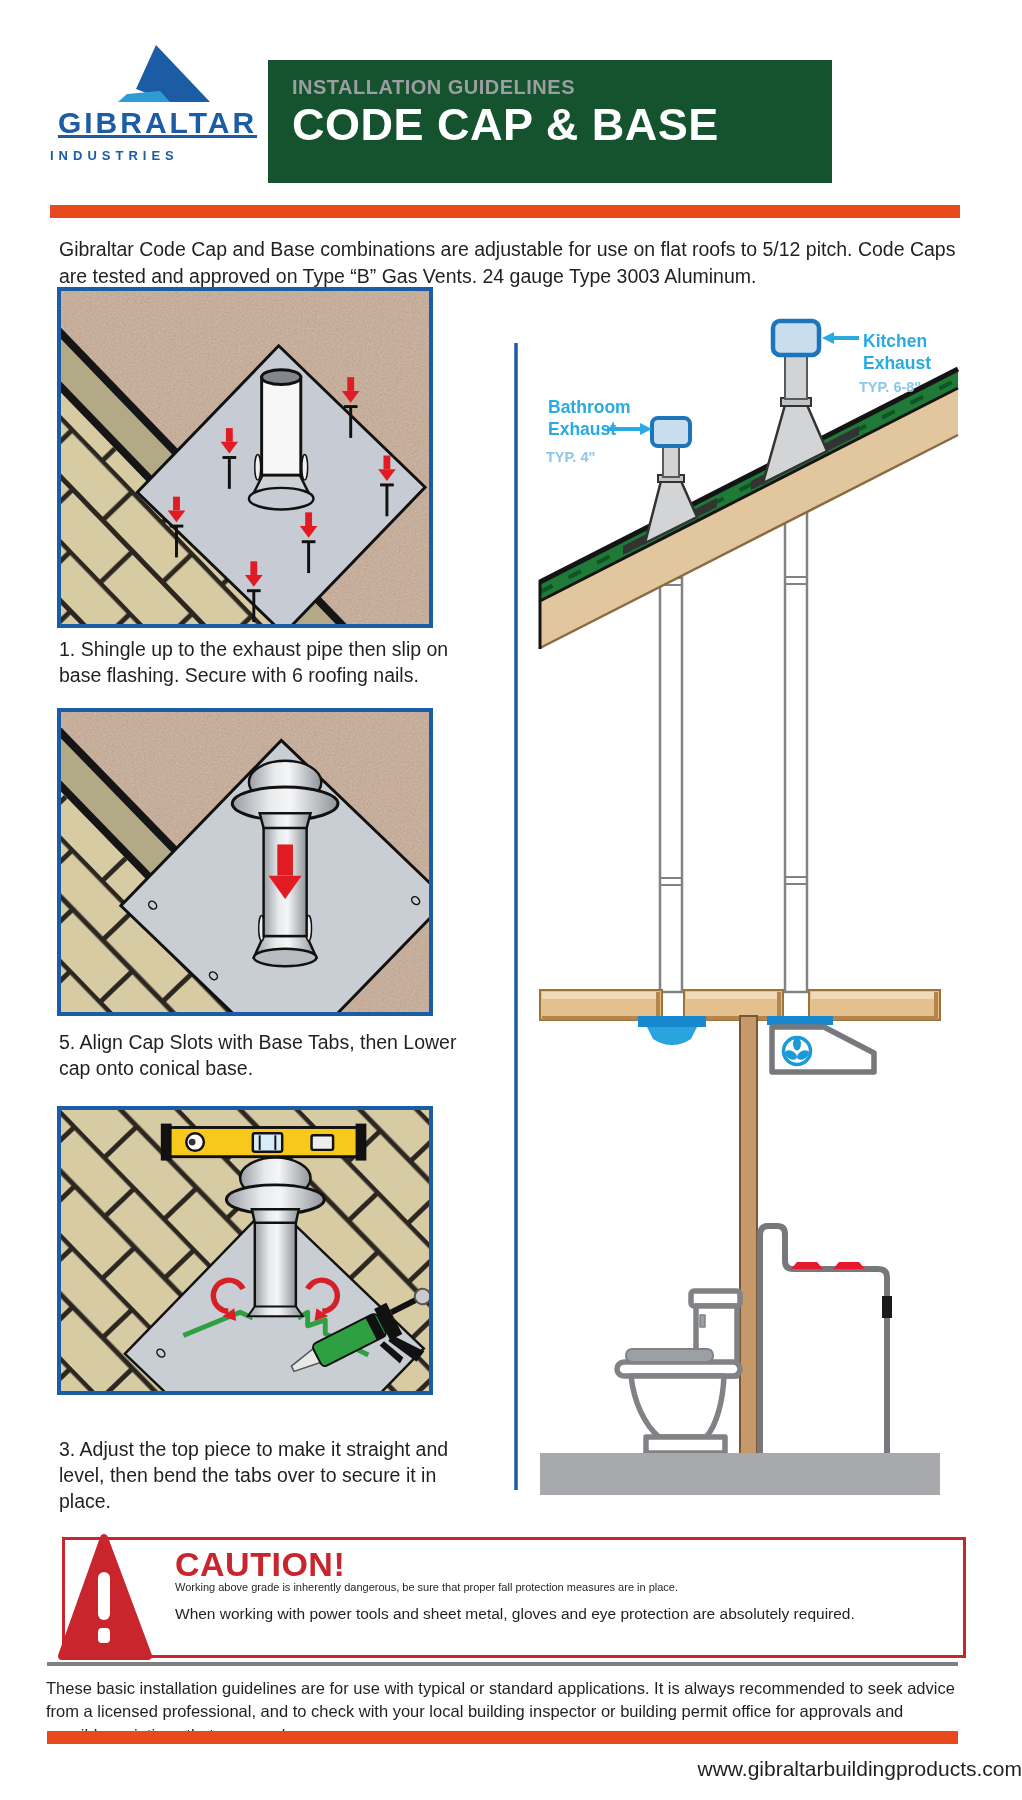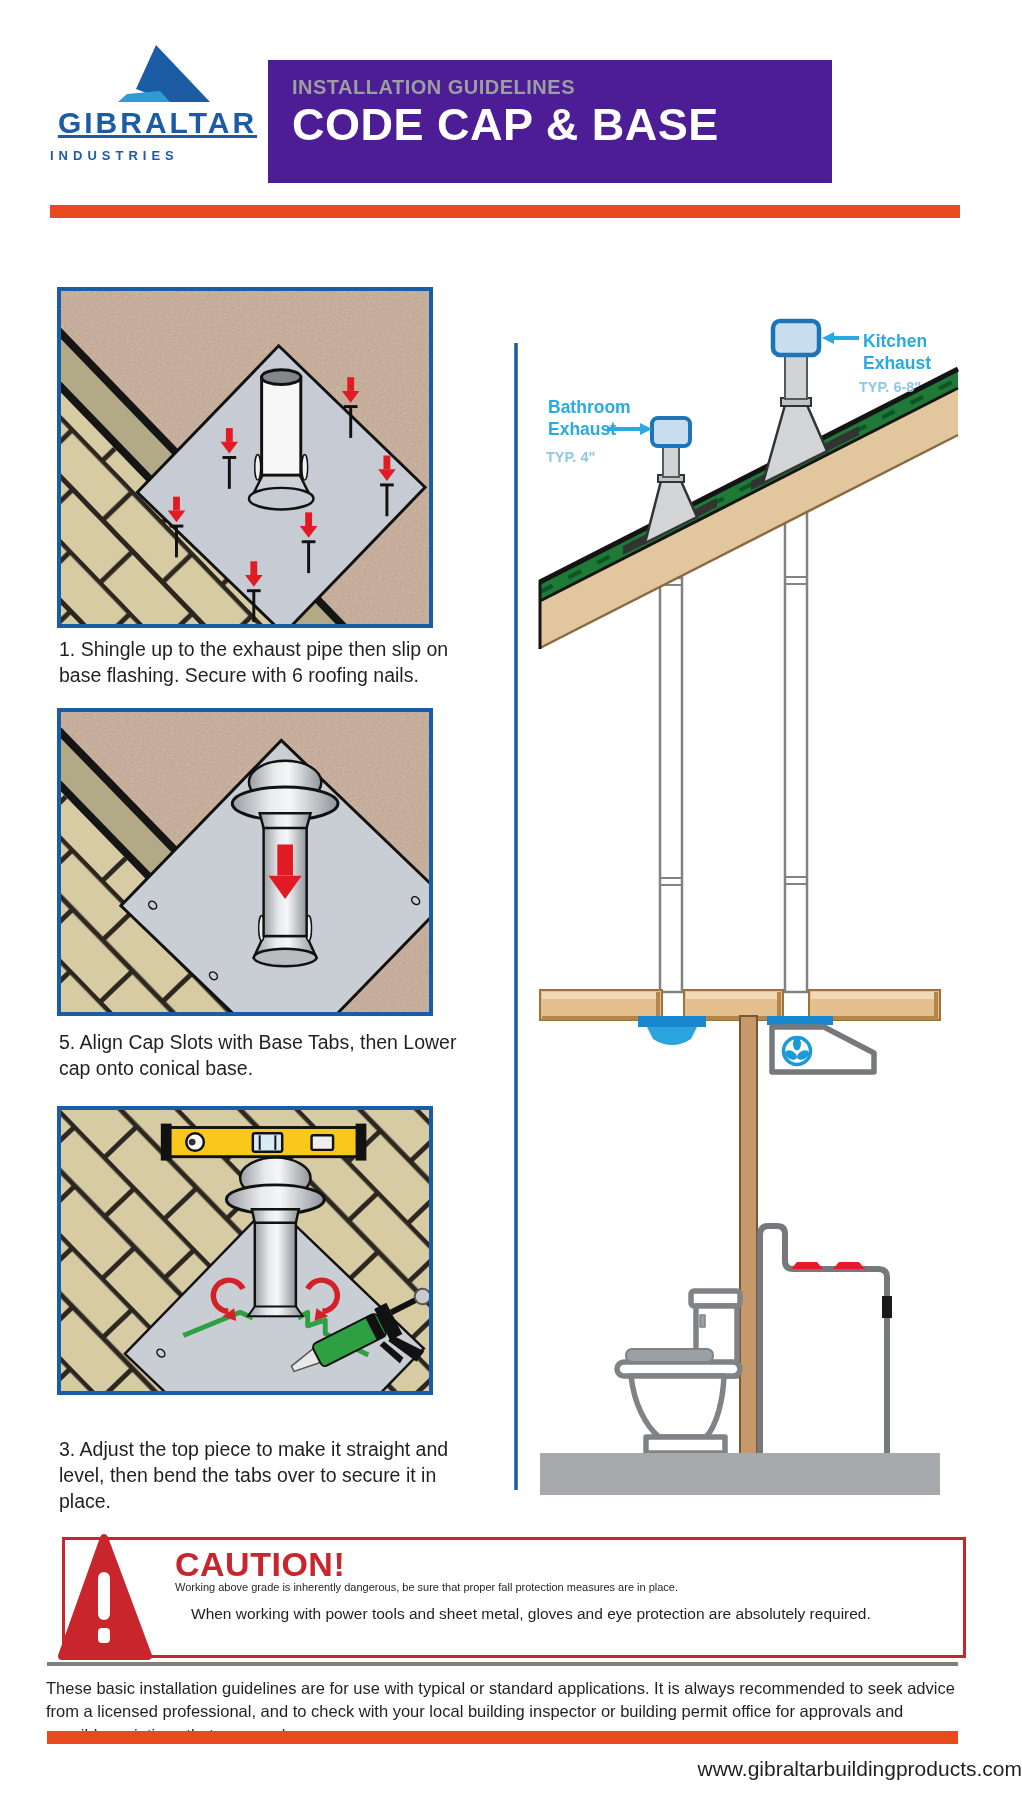--- a/index.html
+++ b/index.html
@@ -4,21 +4,21 @@
 <style>
   html,body{margin:0;padding:0;background:#fff;}
   #page{position:relative;width:1022px;height:1800px;background:#fff;overflow:hidden;
         font-family:"Liberation Sans",sans-serif;color:#231F20;}
   .abs{position:absolute;}
   
   .brand{left:50px;top:106px;width:215px;text-align:center;font-size:30px;font-weight:bold;
          color:#1C5CA5;letter-spacing:3px;text-decoration:underline;}
   .brand-sub{left:50px;top:148px;width:215px;font-size:13px;font-weight:bold;
          color:#1C5CA5;letter-spacing:5px;}
-  .banner{left:268px;top:60px;width:564px;height:123px;background:#4c1d95;box-sizing:border-box;
+  .banner{left:268px;top:60px;width:564px;height:123px;background:#14532d;box-sizing:border-box;
           padding:16px 0 0 24px;}
   .banner-eyebrow{font-size:20px;font-weight:bold;color:#9C9EA1;letter-spacing:.5px;}
   .banner-title{font-size:45px;font-weight:800;color:#ffffff;letter-spacing:.5px;}
   .bar{background:#E8491D;height:13px;}
   .bar-top{left:50px;top:205px;width:910px;}
   .bar-bottom{left:47px;top:1731px;width:911px;}
   .intro{left:59px;top:236px;width:906px;font-size:19.5px;line-height:1.36;}
   
   .fig{left:57px;width:376px;border:4px solid #1A5DA6;box-sizing:border-box;background:#C9AA92;}
   .fig svg{display:block;}
@@ -27,21 +27,21 @@
   .fig3{top:1106px;height:289px;}
   .caption{left:59px;width:402px;font-size:19.5px;line-height:1.33;}
   .cap1{top:637px;} .cap2{top:1030px;} .cap3{top:1437px;}
   .diagram{left:455px;top:285px;}
   .diagram text{font-family:"Liberation Sans",sans-serif;font-weight:bold;}
   
   .caution-box{left:62px;top:1537px;width:898px;height:115px;border:3px solid #C9252C;}
   .warn{left:56px;top:1532px;}
   .caution-title{left:175px;top:1545px;font-size:34px;font-weight:800;color:#C9252C;letter-spacing:.5px;}
   .caution-l1{left:175px;top:1581px;font-size:11px;}
-  .caution-l2{left:175px;top:1605px;font-size:15.5px;margin-left:16px;}
+  .caution-l2{left:175px;top:1605px;font-size:15.5px;}
   .gray-line{left:47px;top:1662px;width:911px;height:4px;background:#7F7F7F;}
   .disclaimer{left:46px;top:1677px;width:916px;font-size:16.5px;line-height:1.42;}
   .website{left:0;top:1757px;width:1022px;text-align:right;font-size:21px;}
 </style>
 </head>
 <body>
 
 <div id="page">
 
   <svg width="0" height="0" style="position:absolute" aria-hidden="true">
@@ -79,20 +79,21 @@
     <polygon points="27,50 60,47 70,58 18,58" fill="#2E9BD5"></polygon>
   </svg>
   <div class="abs brand">GIBRALTAR</div>
   <div class="abs brand-sub">INDUSTRIES</div>
   <div class="abs banner">
     <div class="banner-eyebrow">INSTALLATION GUIDELINES</div>
     <div class="banner-title">CODE CAP &amp; BASE</div>
   </div>
   <div class="abs bar bar-top"></div>
 
+  <div class="abs intro">Gibraltar Code Cap and Base combinations are adjustable for use on flat roofs to 5/12 pitch. Code Caps are tested and approved on Type “B” Gas Vents.  24 gauge Type 3003 Aluminum.</div>
 
   <div class="abs fig fig1">
     <svg width="368" height="333" viewBox="0 0 376 340" preserveAspectRatio="none">
       <rect width="376" height="340" fill="#C9AA92"></rect>
       <rect width="376" height="340" filter="url(#nz)" opacity="0.45"></rect>
       <line x1="-20" y1="50" x2="310" y2="392" stroke="#151515" stroke-width="46"></line>
       <line x1="-20" y1="50" x2="310" y2="392" stroke="#B2A987" stroke-width="30"></line>
       <polygon points="-37,66 294,408 -37,408" fill="url(#shp)"></polygon>
       <g transform="translate(225,203) rotate(44)">
         <rect x="-104" y="-104" width="208" height="208" fill="#C7CBD3" stroke="#111" stroke-width="3"></rect>

